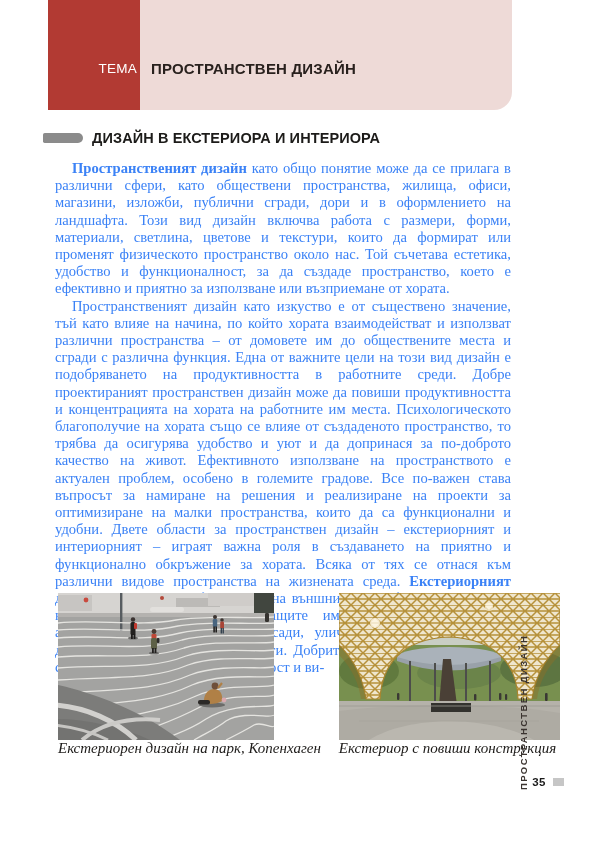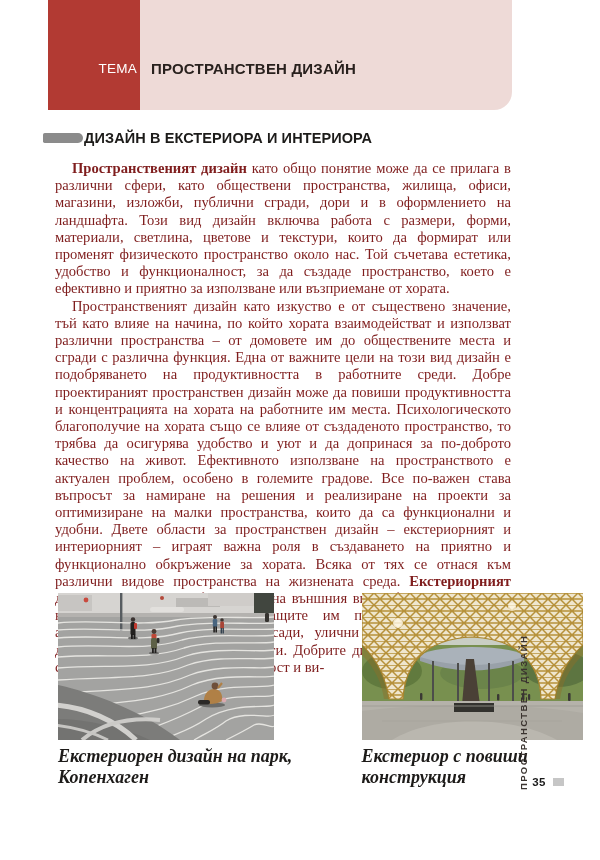--- a/index.html
+++ b/index.html
@@ -24,48 +24,48 @@
     position:absolute;left:140px;top:0;width:372px;height:110px;
     background:#eedad7;border-radius:0 0 18px 0;
   }
   .topic-title{
     position:absolute;left:11px;top:60px;
     font-size:15px;font-weight:700;color:#29211e;letter-spacing:.2px;
   }
   
   .section-row{
     position:absolute;left:43px;top:130px;
-    display:flex;align-items:center;gap:1px;
+    display:flex;align-items:center;gap:9px;
   }
   .section-bar{
     width:40px;height:10px;background:#8b8b8b;
     border-radius:2px 6px 6px 2px;flex:0 0 auto;
   }
   .section-heading{
     margin:0;font-size:14.5px;font-weight:700;color:#1c1b19;letter-spacing:.1px;
   }
   
   .article{
     position:absolute;left:55px;top:160px;width:456px;
     font-family:"Liberation Serif", serif;
     font-size:14.6px;line-height:17.2px;
-    text-align:justify;color:#7f1d1d;
+    text-align:justify;color:#3b82f6;
   }
   .article p{margin:0;text-indent:17px;}
   
   .figures{
     position:absolute;left:58px;top:593px;
     display:flex;gap:18px;align-items:flex-start;
   }
   .fig{margin:0;}
   .fig .art{display:block;}
   .fig figcaption{
-    margin-top:6px;
+    margin-top:0;
     font-family:"Liberation Serif", serif;
-    font-style:italic;font-size:18px;color:#1d1b19;font-weight:bold;
+    font-style:italic;font-size:15px;color:#1d1b19;
   }
   
   .pagefoot{
     position:absolute;left:0;top:776px;width:564px;
     display:flex;justify-content:flex-end;align-items:center;gap:7px;
   }
   .page-number{font-size:11.5px;font-weight:700;color:#1a1a1a;letter-spacing:.5px;}
   .foot-square{width:11px;height:8px;background:#c6c6c6;}
   
   .vlabel{

